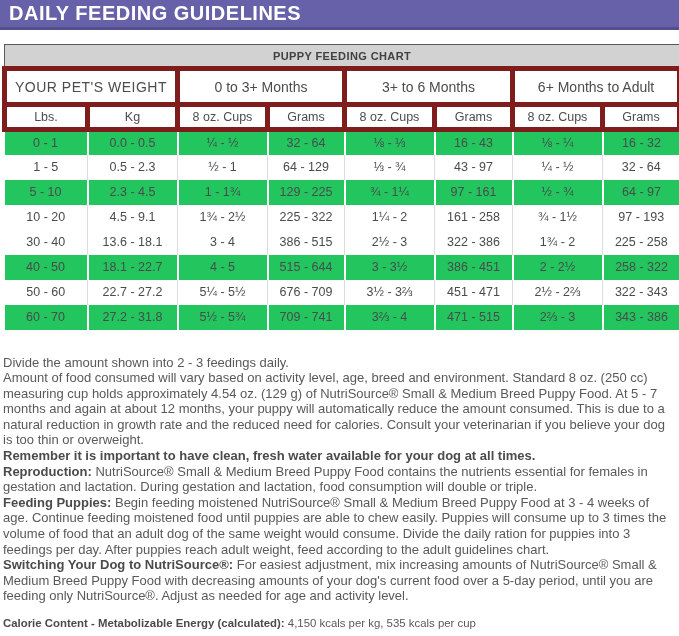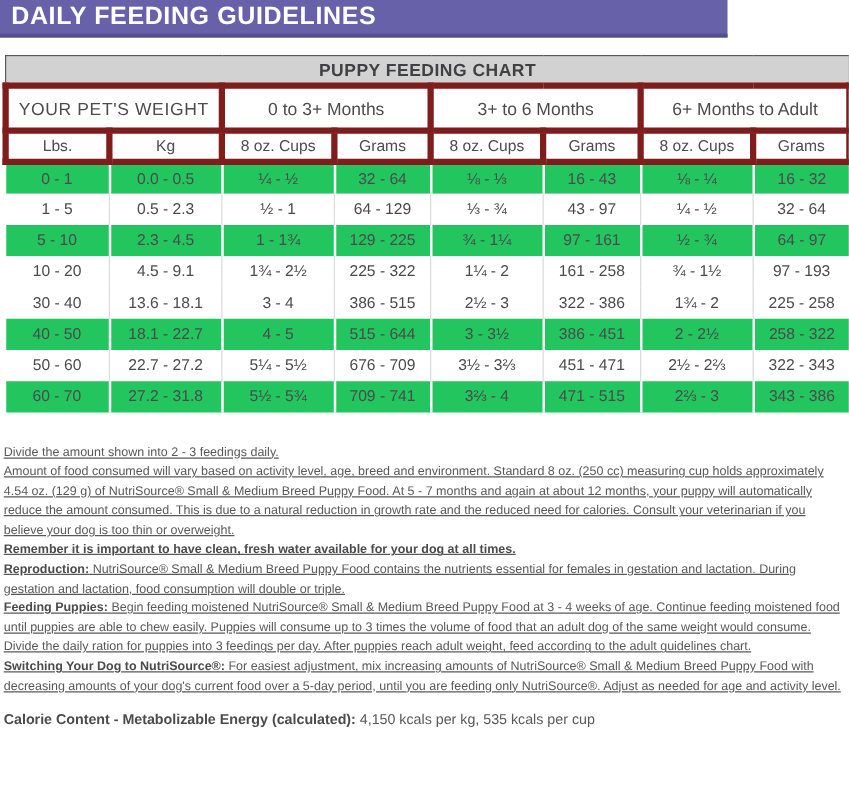--- a/index.html
+++ b/index.html
@@ -4,38 +4,38 @@
 <style>
   * { margin:0; padding:0; box-sizing:border-box; }
   html,body { background:#ffffff; }
   body {
     width:679px; height:636px; overflow:hidden;
     font-family:"Liberation Sans","DejaVu Sans",sans-serif;
     color:#59595b;
   }
   
   .banner {
-    width:582px; height:30px;
+    width:679px; height:30px;
     background:#6661a8;
     border-bottom:3px solid #534e8c;
     display:flex; align-items:center;
     padding-left:9px;
   }
   .banner h1 {
     color:#ffffff; font-size:20px; font-weight:800; letter-spacing:.5px;
     white-space:nowrap;
   }
   
   table.feed-table {
     width:675px; margin:14px 2px 0 2px;
     border-collapse:collapse; table-layout:fixed;
   }
   .band-cell {
     background:#d2d2d3; color:#414042;
-    font-size:14px; font-weight:bold; letter-spacing:.4px;
+    font-size:11px; font-weight:bold; letter-spacing:.4px;
     text-align:center; height:24px;
     border:1px solid #59595b;
   }
   thead th {
     border:5px solid #7f1d1d;
     background:#ffffff; color:#4c4c4e;
     font-weight:normal; text-align:center;
   }
   tr.months th { height:36px; font-size:14px; }
   th.pet-weight { font-size:15.5px; letter-spacing:.5px; }
@@ -44,21 +44,21 @@
     height:25px; text-align:center;
     font-size:12.5px; color:#4b4b4d;
   }
   tbody tr.shaded td { background:#22c55e; border-left:2px solid #ffffff; }
   tbody tr.shaded td:first-child { border-left:none; }
   tbody tr.plain td { background:#ffffff; border-left:1px solid #dcdcdc; }
   tbody tr.plain td:first-child { border-left:none; }
   
   .notes {
     margin:25px 3px 0 3px;
-    font-size:10px; line-height:15.6px; color:#59595b;text-decoration:underline;
+    font-size:13px; line-height:15.6px; color:#59595b;
   }
   .notes p { margin:0; }
   .notes b, .calorie b { color:#4b4b4d; }
   .calorie {
     margin:12px 3px 0 3px;
     font-size:11.4px; line-height:15.6px; color:#59595b;
   }
 </style>
 </head>
 <body>

